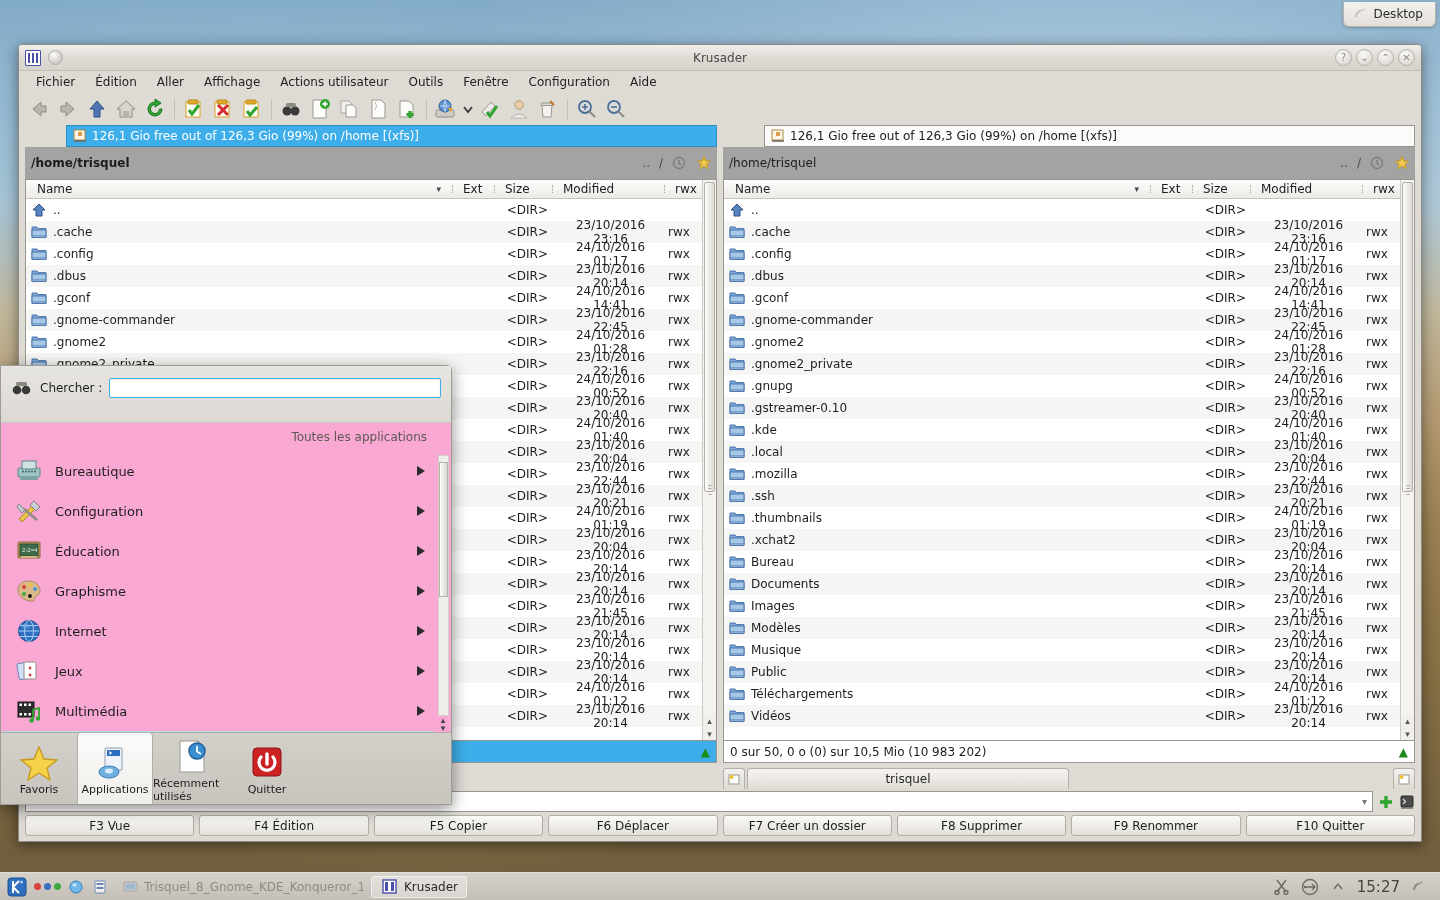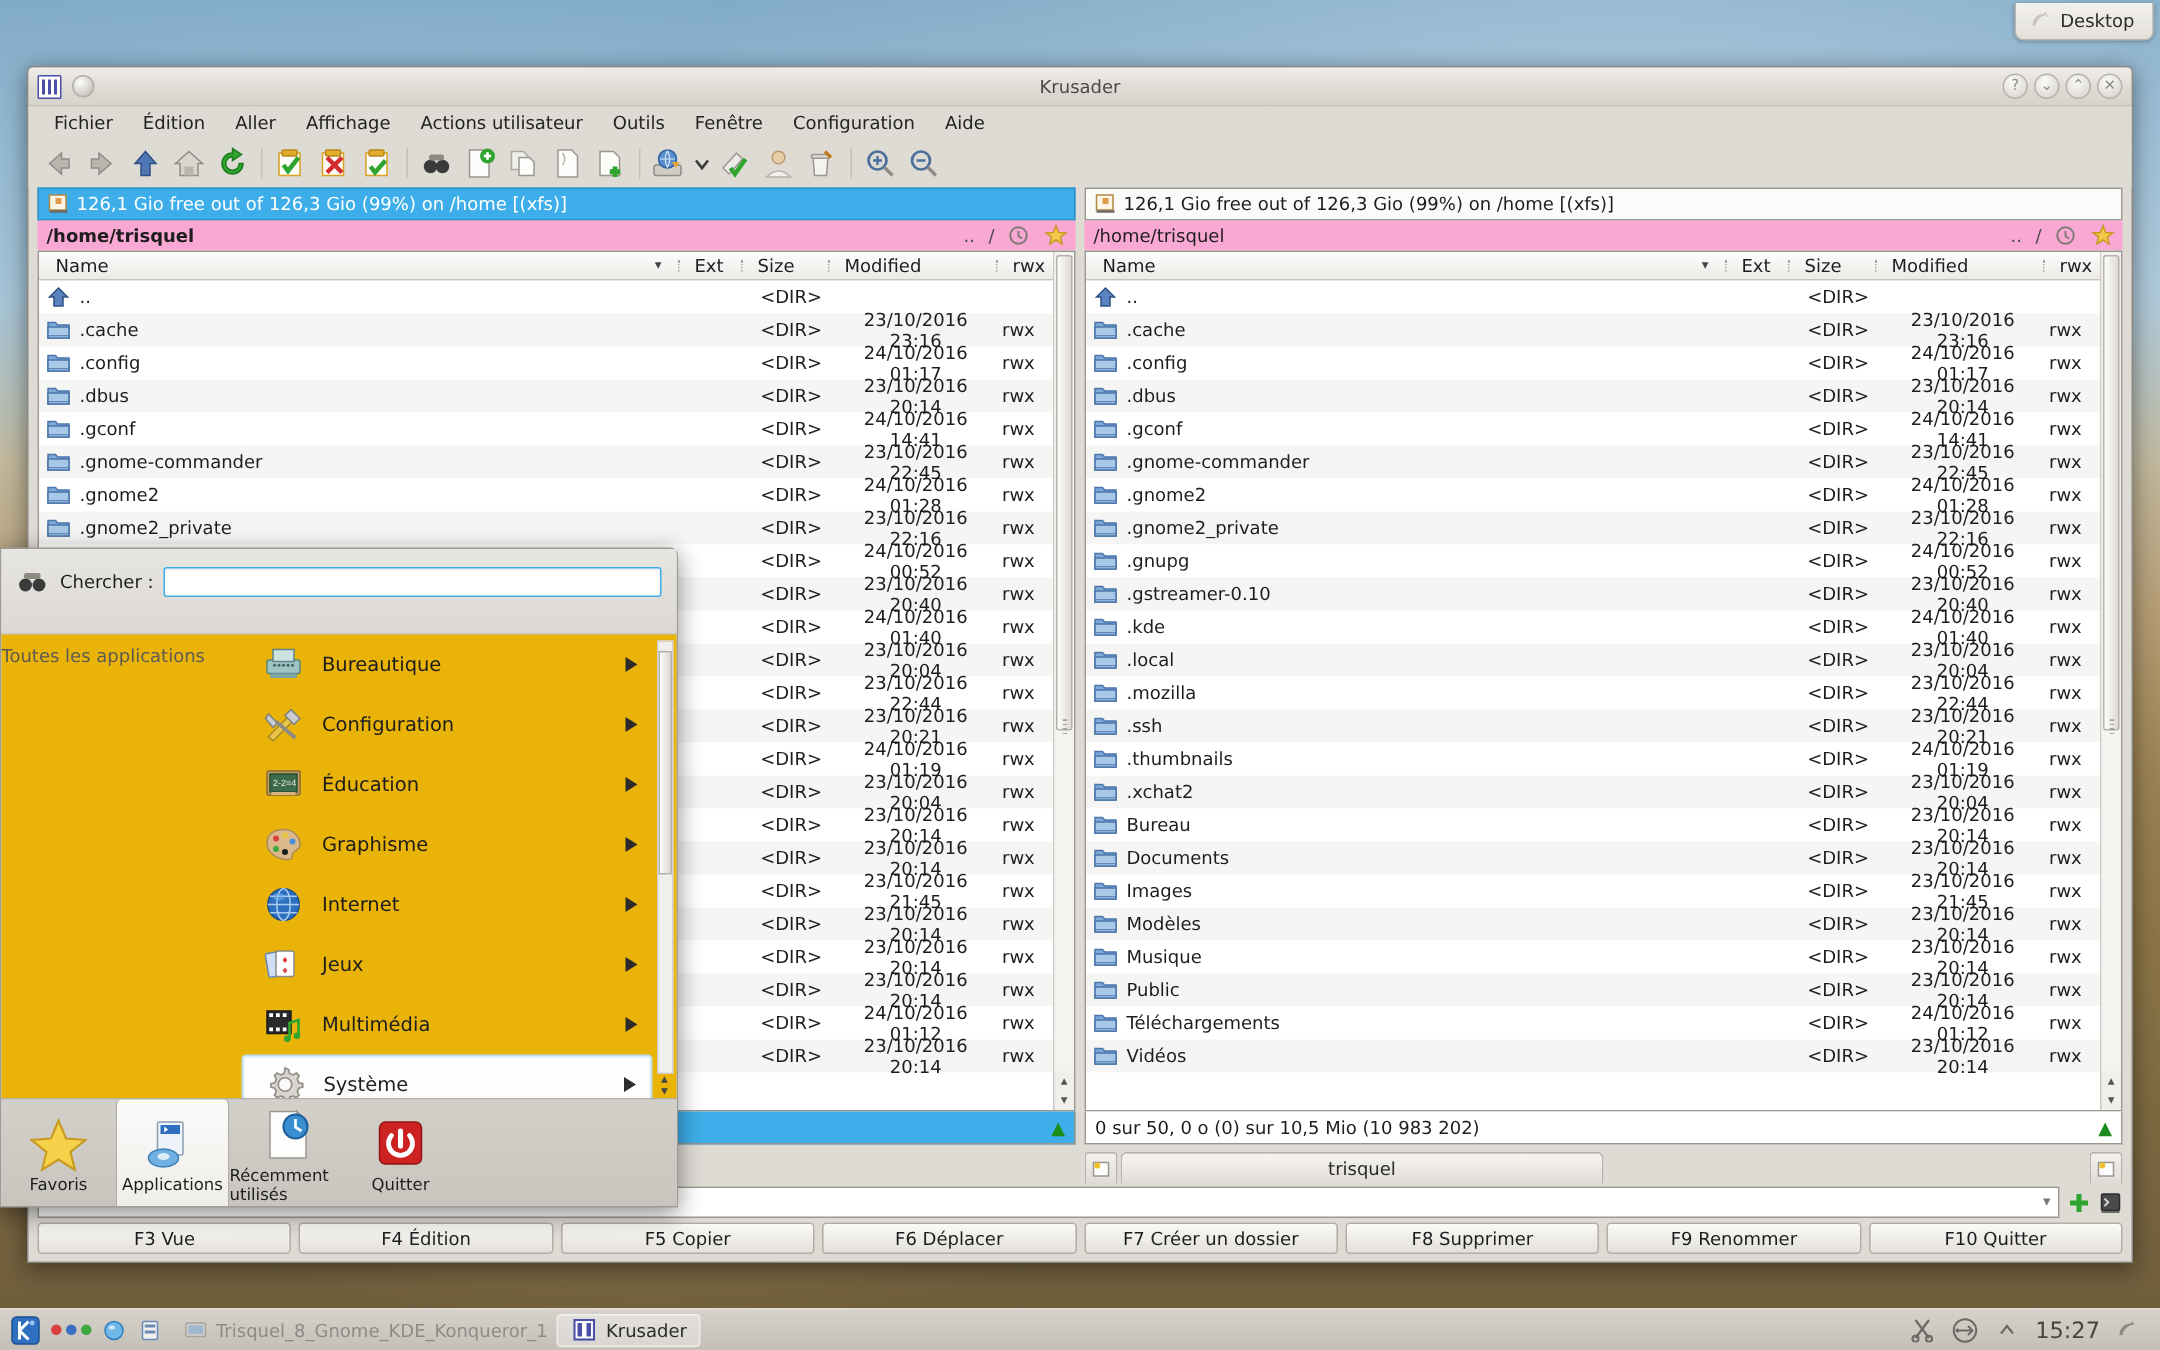--- a/index.html
+++ b/index.html
@@ -116,30 +116,31 @@
 
   
   .panels {
     flex:1; display:flex; gap: 6px; padding: 0 6px; min-height:0;
   }
   .panel { flex:1; display:flex; flex-direction:column; min-width:0; }
   .freebar {
     height: 22px; flex:none; display:flex; align-items:center; gap:5px;
     padding: 0 6px; font-size: 12px;
     border: 1px solid #9a9790;
+    margin-left: 41px;
   }
   .panel.active .freebar { background:#3daee9; color:#fff; border-color:#2e8fc6; }
   .panel.inactive .freebar { background:#fbfbfa; color:#1d1d1d; }
   .freebar .drv {
     width:14px;height:14px;display:inline-block; flex:none;
   }
   .pathbar {
-    height: 20px; flex:none; display:flex; align-items:center;
+    height: 32px; flex:none; display:flex; align-items:center;
     padding: 0 4px 0 6px; font-size: 12px; color:#1d1d1d;
-    background:#f9a8d4;
+    background:#a3a3a3;
   }
   .pathbar .ppath { font-weight: bold; }
   .panel.inactive .pathbar .ppath { font-weight: normal; }
   .pathbar .pright { margin-left:auto; display:flex; align-items:center; gap:9px; color:#4a4a4a; }
 
   .listwrap {
     flex:1; display:flex; min-height:0;
     border:1px solid #9a9790; background:#fff;
   }
   .listcol { flex:1; display:flex; flex-direction:column; min-width:0; }
@@ -258,21 +259,21 @@
                     display:flex;align-items:center;height:100%;font-weight:bold;letter-spacing:.5px;}
   .ko-kdelogo .ke { background:#fff;color:#1d3f78;font-size:8px;padding:0 3px;
                     display:flex;align-items:center;height:100%;font-weight:bold;letter-spacing:1px;
                     border-left:1px solid #8f8c86;}
   .ko-searchline { display:flex; align-items:center; gap:7px; height:24px; margin-top:4px; }
   .ko-searchlabel { font-size:12px; color:#1d1d1d; }
   .ko-searchinput {
     flex:1; height:20px; background:#fff; border:1px solid #3daee9;
     border-radius:2px; box-shadow: inset 0 1px 2px rgba(0,0,0,.08);
   }
-  .ko-body { flex:1; background:#eab308; display:flex; flex-direction:row; min-height:0;
+  .ko-body { flex:1; background:#f9a8d4; display:flex; flex-direction:column; min-height:0;
              border-top:1px solid #c8c5bf; }
   .ko-allapps { height:28px; flex:none; display:flex; align-items:center; justify-content:flex-end;
                 padding-right:24px; font-size:12px; color:#5d5a55; }
   .ko-list { flex:1; display:flex; min-height:0;justify-content:flex-end; }
   .ko-items { flex:1; min-width:0; }
   .ko-item {
     height:40px; display:flex; align-items:center; gap:12px; padding: 0 10px 0 14px;
     font-size:13px; color:#1d1d1d;
   }
   .ko-item.sel {

